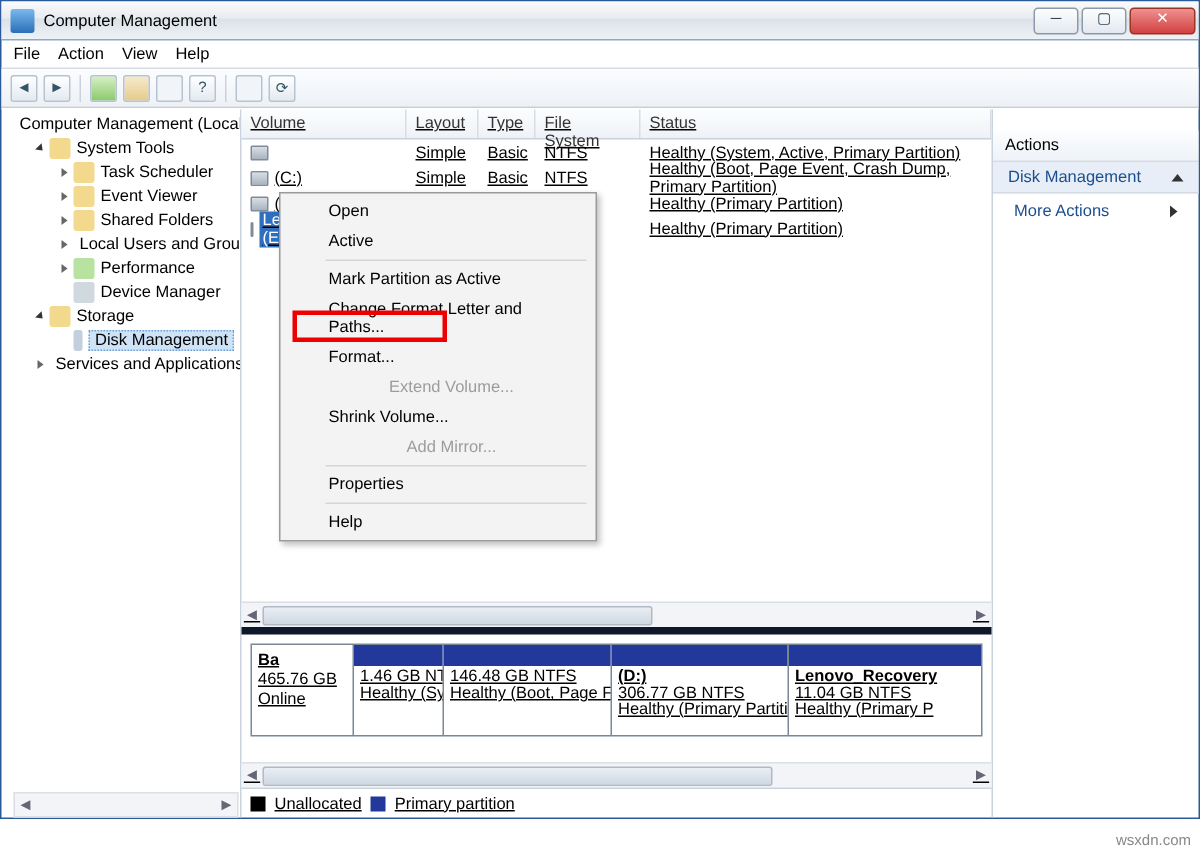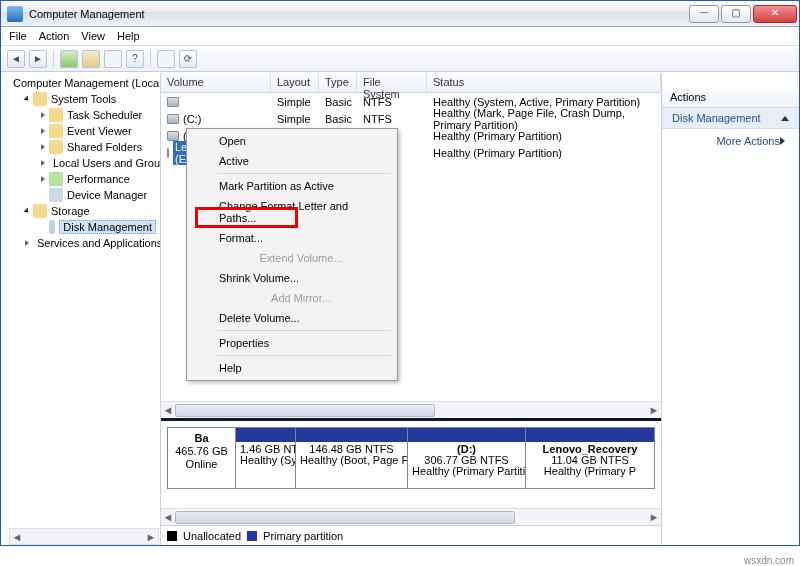--- a/index.html
+++ b/index.html
@@ -24,43 +24,43 @@
 .tree .node { display: flex; align-items: center; gap: 4px; padding: 1px 4px; white-space: nowrap; }
 .tree .lv1 { padding-left: 8px; } .tree .lv2 { padding-left: 24px; } .tree .lv3 { padding-left: 40px; }
 .tree .sel { background: #cfe3f7; border: 1px dotted #6ea0d6; padding: 0 3px; }
 .tw { width:0; height:0; border-left:4px solid #666; border-top:3px solid transparent; border-bottom:3px solid transparent; }
 .tw.open { transform: rotate(45deg); border-left-color:#333; }
 .tw.sp { visibility:hidden; }
 .nico { width: 14px; height: 14px; border-radius: 2px; background: #f2d98e; display:inline-block; }
 .nico.root { background: linear-gradient(#9fc9ee,#4a8bc9); }
 .nico.perf { background:#b7e2a0; } .nico.dev { background:#d0d8e0; }
 .nico.disk { background:#c3cfdd; } .nico.svc { background:#d0dbe8; }
-.center { flex: 1; display: flex; flex-direction: column; min-width: 0; position: relative; }
+.center { flex: 1; display: flex; flex-direction: column; min-width: 0; position: relative; text-decoration: underline; }
 .listhdr { display: flex; height: 20px; border-bottom: 1px solid #c9d2dd; background: linear-gradient(#fcfdfe,#eef2f7); }
 .listhdr div { border-right: 1px solid #d7dde4; padding: 3px 6px; color: #333; }
 .c-vol { width: 110px; } .c-lay { width: 48px; } .c-type { width: 38px; } .c-fs { width: 70px; } .c-stat { flex: 1; }
 .listrow { display: flex; height: 17px; align-items: center; }
 .listrow .c-vol { display:flex; align-items:center; gap:4px; padding-left:6px; }
 .dicon { width: 12px; height: 10px; background: linear-gradient(#d8dee4,#a9b4c0); border: 1px solid #7f8b99; border-radius: 1px; }
 .listrow div { padding: 0 6px; }
 .listrow.sel .c-vol span.lbl { background: #2f6fbf; color: #fff; padding: 0 2px; }
 .hscroll { height: 17px; background: #f2f4f7; border-top: 1px solid #dcdfe3; display:flex; align-items:center; }
 .hscroll .thumb { height:13px; background:linear-gradient(#e9eef4,#cfd8e2); border:1px solid #b0bac6; border-radius:2px; }
-.diskmap { border-top:3px solid #0f172a; padding:6px; min-height:90px;text-align:center; }
+.diskmap { border-top:5px solid #0f172a; padding:6px; min-height:90px; }
 .diskwrap { display:flex; border:1px solid #7b8794; height:62px; }
 .diskhead { width:68px; padding:4px; border-right:1px solid #7b8794; font-size:10px; line-height:12px;}
 .part { border-right:1px solid #7b8794; display:flex; flex-direction:column; }
 .part .pbar { height:14px; background:#23389b; }
 .part .ptxt { padding:2px 4px; font-size:10px; line-height:11px; white-space:nowrap; overflow:hidden; }
 .legend { height:20px; border-top:1px solid #c9d2dd; display:flex; align-items:center; gap:6px; padding:0 6px; font-size:10px;}
 .sw { width:10px; height:10px; display:inline-block; }
 .actions { width:138px; border-left:1px solid #c9d2dd; display:flex; flex-direction:column; }
 .actions .ah { background:linear-gradient(#fcfdff,#eef3f8); padding:4px 8px; border-bottom:1px solid #d5dbe2; font-weight:400; color:#000;margin-top:14px; }
 .actions .agrp { background:#e8eef7; padding:4px 10px; border-bottom:1px solid #d5dbe2; color:#1b4e8f; display:flex; justify-content:space-between; align-items:center;}
-.actions .aitem { padding:6px 14px; color:#1b4e8f; display:flex; justify-content:flex-end; align-items:center;}
+.actions .aitem { padding:6px 14px; color:#1b4e8f; display:flex; justify-content:space-between; align-items:center;}
 .tri { width:0;height:0;border-left:5px solid #333;border-top:4px solid transparent;border-bottom:4px solid transparent; }
 .triu { width:0;height:0;border-bottom:5px solid #333;border-left:4px solid transparent;border-right:4px solid transparent; }
 .ctxmenu { position:absolute; left:186px; top:128px; width:212px; background:#f3f3f3; border:1px solid #9a9a9a; box-shadow:2px 2px 4px rgba(0,0,0,0.25); z-index:50; padding:2px; }
 .ctxmenu .mi { padding:4px 12px 4px 30px; color:#000; }
 .ctxmenu .mi.dis { color:#9c9c9c;text-align:center; }
 .ctxmenu hr { border:none; border-top:1px solid #d6d6d6; margin:2px 4px 2px 28px; }
 .redbox { position:absolute; border:3px solid #e00; left:195px; top:207px; width:103px; height:21px; z-index:60; pointer-events:none; }
 .footer { position:absolute; bottom:0; right:6px; color:#888; font-size:10px; }
 .bscroll { position:absolute; bottom:21px; left:9px; width:150px; height:17px; background:#f2f4f7; border:1px solid #dcdfe3; display:flex; align-items:center;}
 </style>
@@ -176,21 +176,21 @@
           <div class="c-stat">Healthy (System, Active, Primary Partition)</div>
       </div>
       <div class="listrow">
         <div class="c-vol">
             <span class="dicon"></span>
             <span class="lbl">(C:)</span>
           </div>
         <div class="c-lay">Simple</div>
           <div class="c-type">Basic</div>
         <div class="c-fs">NTFS</div>
-          <div class="c-stat">Healthy (Mark, Page File, Crash Dump, Primary Partition)</div>
+          <div class="c-stat">Healthy (Boot, Page Event, Crash Dump, Primary Partition)</div>
       </div>
       <div class="listrow">
         <div class="c-vol">
             <span class="dicon"></span>
             <span class="lbl">(D:)</span>
           </div>
         <div class="c-lay">Simple</div>
           <div class="c-type">Basic</div>
         <div class="c-fs">NTFS</div>
           <div class="c-stat">Healthy (Primary Partition)</div>
@@ -269,21 +269,20 @@
 <div class="ctxmenu">
   <div class="mi">Open</div>
   <div class="mi">Active</div>
   <hr>
   <div class="mi">Mark Partition as Active</div>
   <div class="mi">Change Format Letter and Paths...</div>
   <div class="mi">Format...</div>
   <div class="mi dis">Extend Volume...</div>
   <div class="mi">Shrink Volume...</div>
   <div class="mi dis">Add Mirror...</div>
-  <div class="mi">Delete Volume...</div>
   <hr>
   <div class="mi">Properties</div>
   <hr>
   <div class="mi">Help</div>
 </div>
 
 <div class="redbox"></div>
 
 <div class="bscroll">
   <div style="width:14px;text-align:center;color:#667">◄</div>

